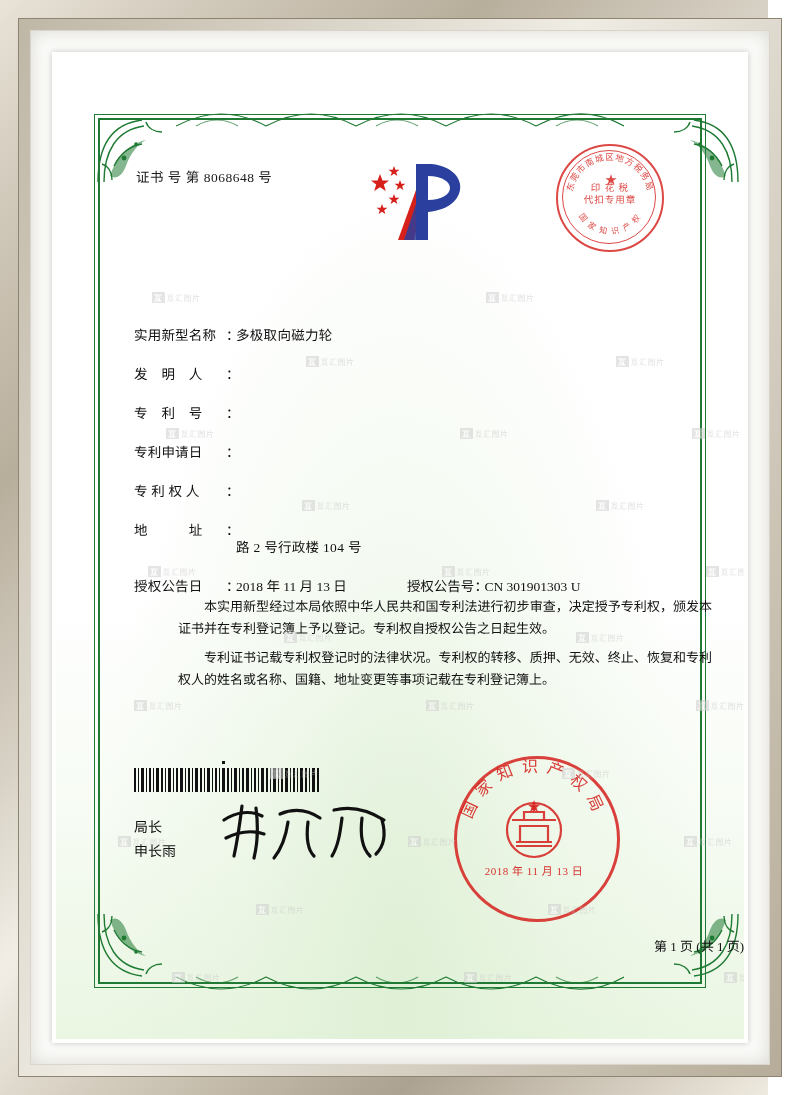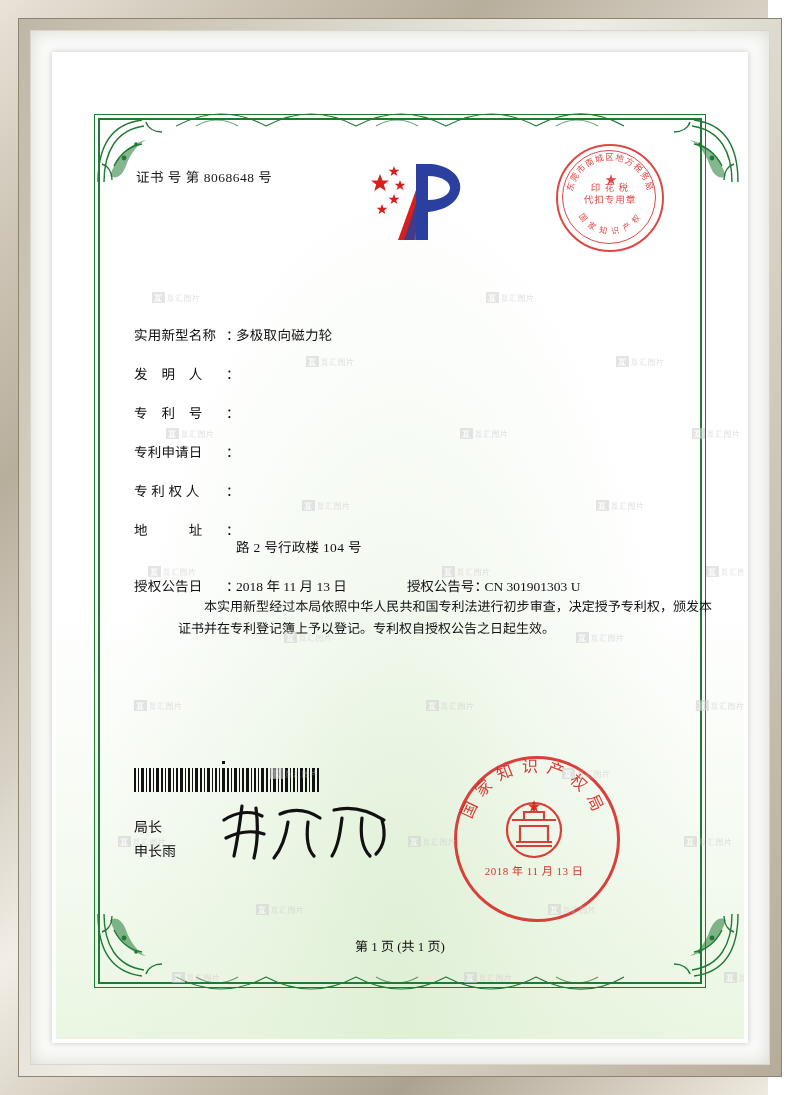--- a/index.html
+++ b/index.html
@@ -256,21 +256,21 @@
     color: #d5201c;
     letter-spacing: 0.5px;
     opacity: 0.9;
   }
 
   
   .page-footer {
     position: absolute;
     left: 0; top: 880px;
     width: 688px;
-    text-align: center;
+    text-align: right;
     font-size: 13px;
     color: #111;
   }
 
   
   .wm {
     position: absolute;
     font-size: 8px;
     color: #c8c8c8;
     opacity: 0.55;
@@ -445,20 +445,21 @@
         <span>2018 年 11 月 13 日</span>
         <span class="sep"></span>
         <span>授权公告号</span>
         <span class="field-colon">：</span>
         <span>CN 301901303 U</span>
       </div>
     </div>
 
     <div class="paras">
       <p>本实用新型经过本局依照中华人民共和国专利法进行初步审查，决定授予专利权，颁发本证书并在专利登记簿上予以登记。专利权自授权公告之日起生效。</p>
+      <p>专利证书记载专利权登记时的法律状况。专利权的转移、质押、无效、终止、恢复和专利权人的姓名或名称、国籍、地址变更等事项记载在专利登记簿上。</p>
     </div>
 
     <div class="barcode">
       <div class="dot"></div>
       <svg viewBox="0 0 186 24" width="186" height="24" preserveAspectRatio="none">
         <g fill="#111">
           <rect x="0" y="0" width="2" height="24"></rect>
             <rect x="4" y="0" width="1" height="24"></rect>
           <rect x="7" y="0" width="3" height="24"></rect>
             <rect x="12" y="0" width="1" height="24"></rect>

